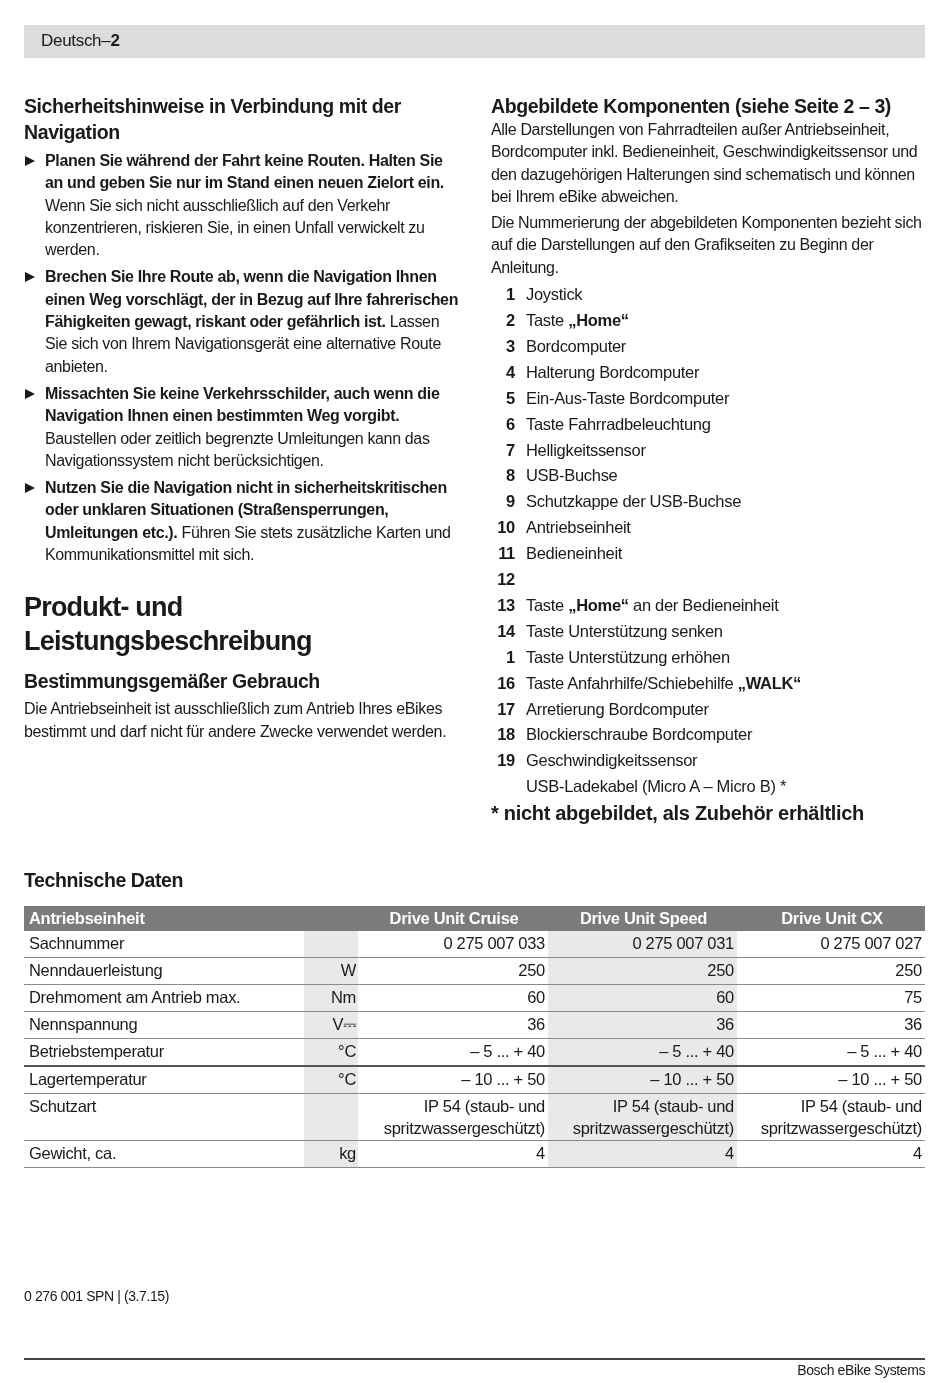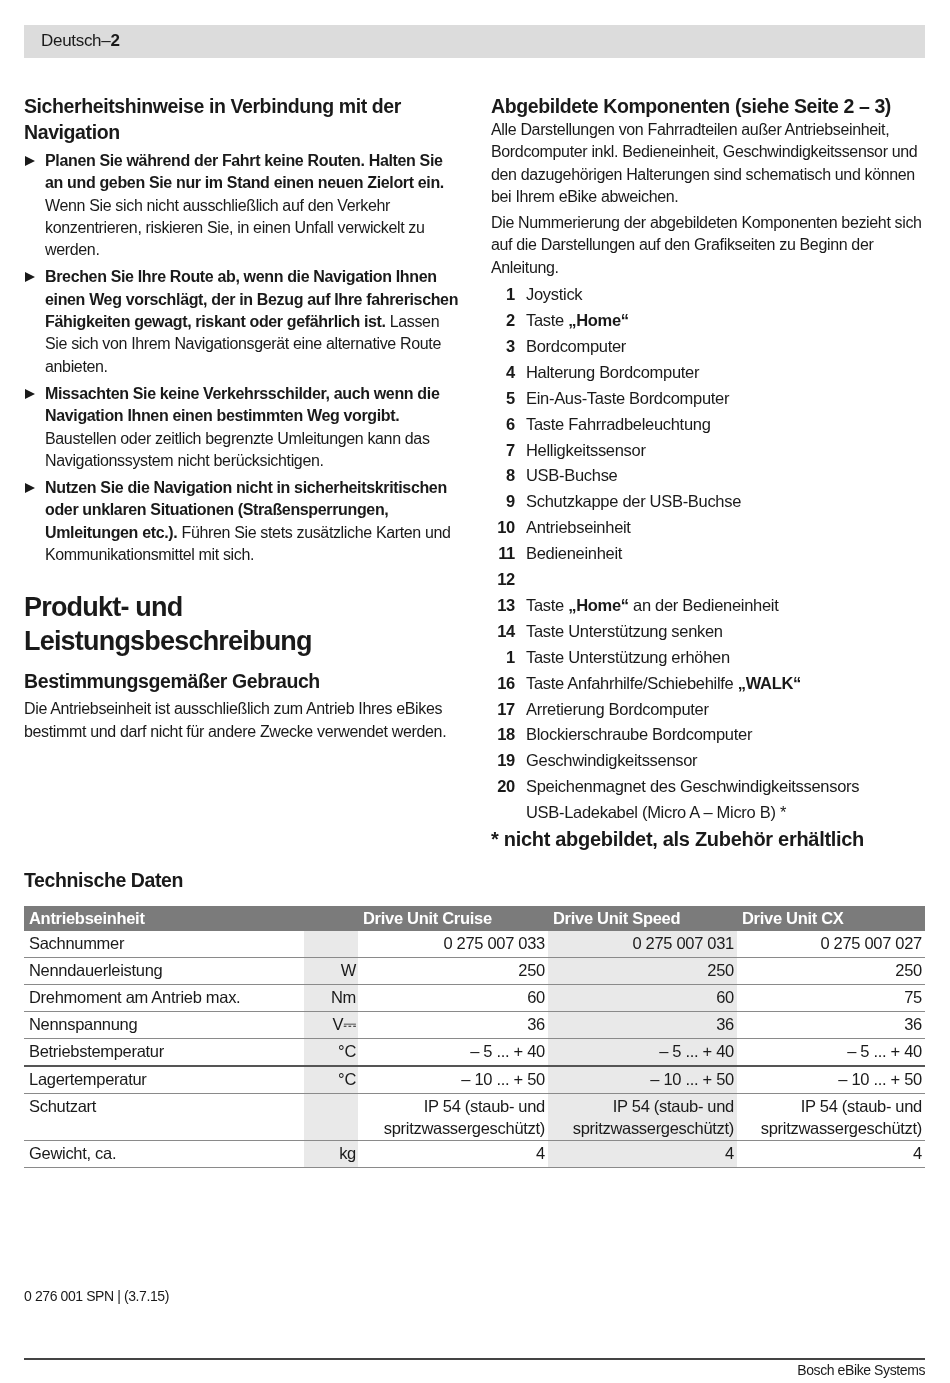--- a/index.html
+++ b/index.html
@@ -40,21 +40,21 @@
   .footnote { font-size: 20px; font-weight: bold; letter-spacing: -0.3px; margin-top: 2px; }
 
   .tech-title { position: absolute; left: 24px; top: 869px; font-size: 19.5px; font-weight: bold; letter-spacing: -0.4px; }
 
   table.tech {
     position: absolute; left: 24px; top: 906px; width: 901px;
     border-collapse: collapse; font-size: 16.5px; letter-spacing: -0.3px;
   }
   table.tech th {
     background: #7b7b7b; color: #ffffff; font-weight: bold; height: 25px;
-    padding: 0 3px 0 5px; text-align: left; white-space: nowrap;
+    padding: 0 3px 0 5px; text-align: center; white-space: nowrap;
   }
   table.tech th.first { text-align: left; }
   table.tech td {
     padding: 1px 3px 1px 5px; height: 24px; text-align: right; vertical-align: top;
     border-bottom: 1.5px solid #8a8a8a; line-height: 22px;
   }
   table.tech td.label { text-align: left; }
   table.tech td.unit { background: #e9e9e9; padding-right: 2px; }
   table.tech td.shade { background: #e9e9e9; }
   table.tech tr.thick td { border-bottom: 2.5px solid #555; }
@@ -154,24 +154,20 @@
         <span class="num">17</span>
         <span class="txt"><span>Arretierung Bordcomputer</span><b></b><span></span></span>
       </div>
       <div class="comp-item">
         <span class="num">18</span>
         <span class="txt"><span>Blockierschraube Bordcomputer</span><b></b><span></span></span>
       </div>
       <div class="comp-item">
         <span class="num">19</span>
         <span class="txt"><span>Geschwindigkeitssensor</span><b></b><span></span></span>
-      </div>
-      <div class="comp-item">
-        <span class="num">20</span>
-        <span class="txt"><span>Speichenmagnet des Geschwindigkeitssensors</span><b></b><span></span></span>
       </div>
       <div class="comp-item">
         <span class="num"></span>
         <span class="txt"><span>USB-Ladekabel (Micro A – Micro B) *</span><b></b><span></span></span>
       </div>
     </div>
   <div class="footnote">* nicht abgebildet, als Zubehör erhältlich</div>
 </div>
 
 <div class="tech-title">Technische Daten</div>

